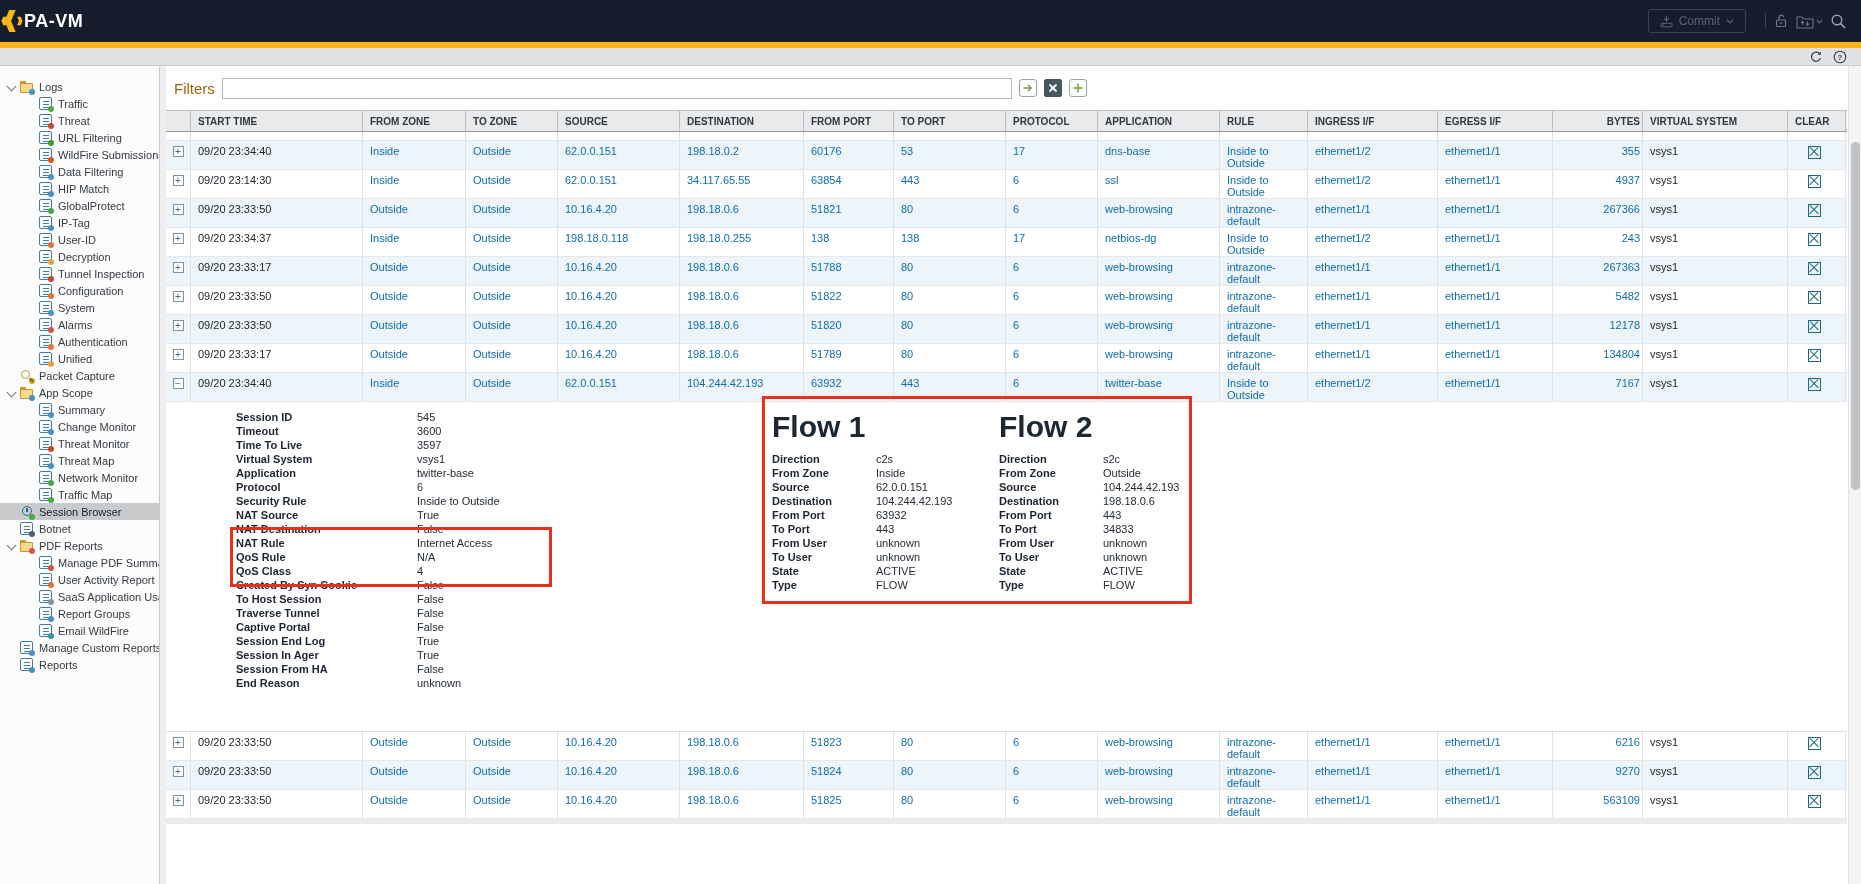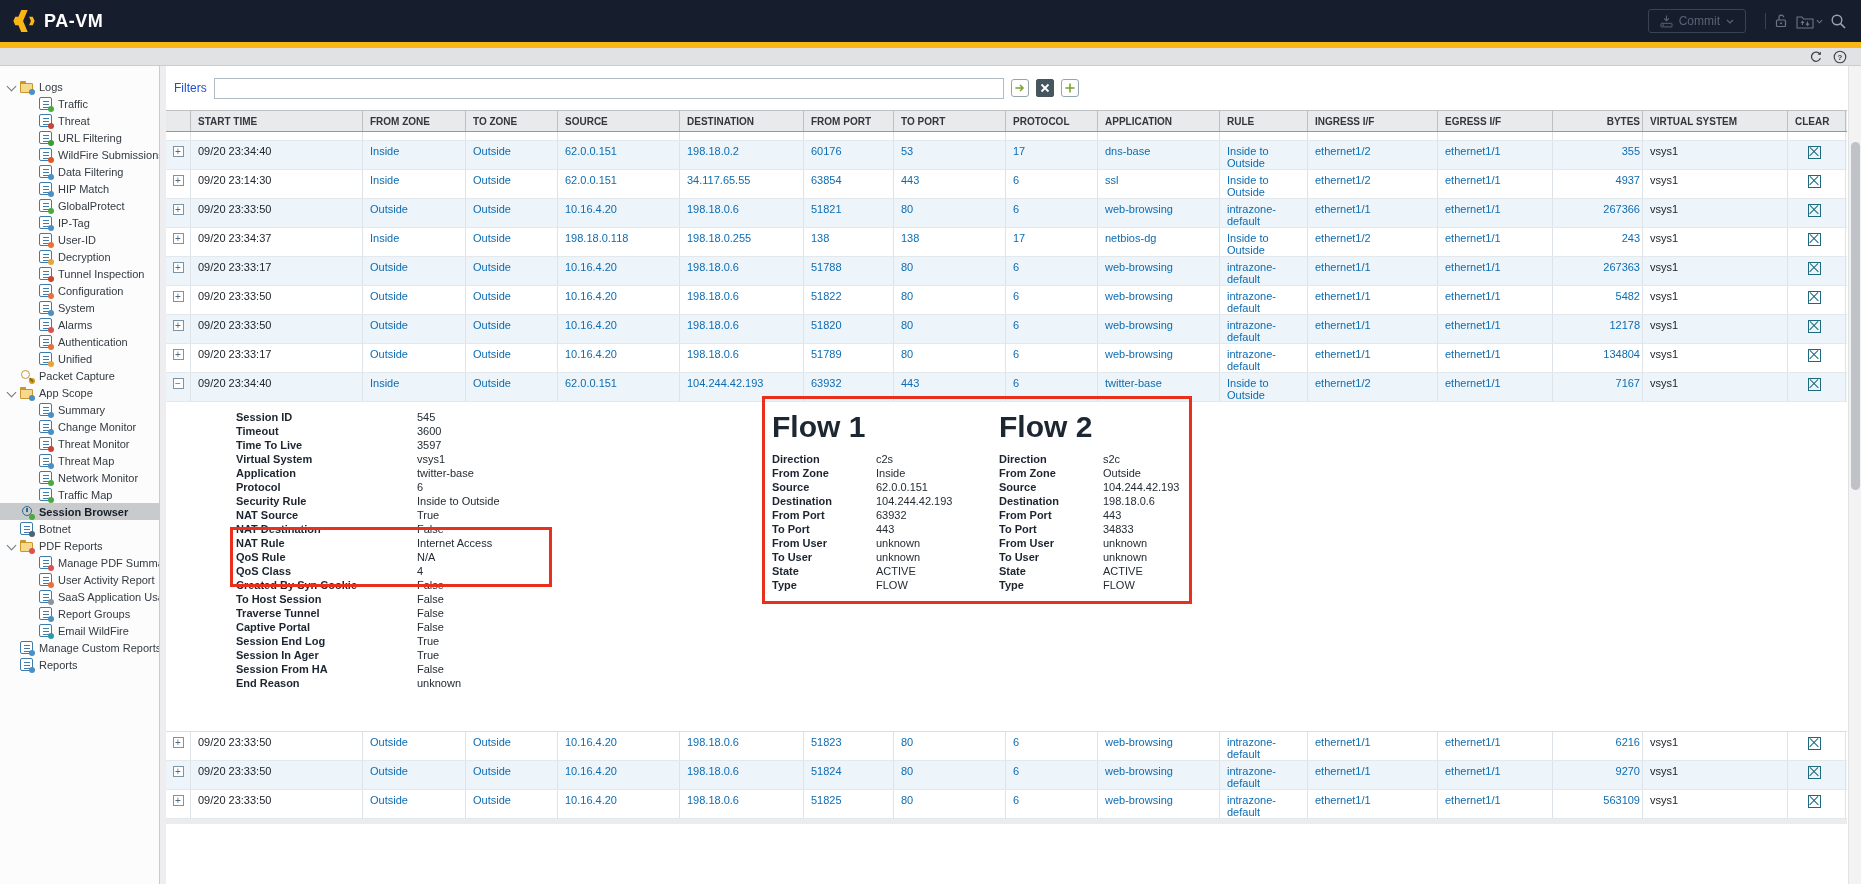--- a/index.html
+++ b/index.html
@@ -4,21 +4,21 @@
 <style>
   :root{
     --gold:#f9b616; --nav-bg:#161e2d; --link:#0d6cb2; --alt-row:#edf5fa;
     --annotation-red:#e8301c; --dark-text:#222b35;
   }
   *{box-sizing:border-box;margin:0;padding:0}
   html,body{width:1861px;height:884px;overflow:hidden;background:#fff;
     font-family:"Liberation Sans","DejaVu Sans",sans-serif;}
   
   .topnav{position:relative;height:42px;background:var(--nav-bg);display:flex;align-items:center}
-  .brand{display:flex;align-items:center;gap:8px;padding-left:12px;width:170px;flex:none}
+  .brand{display:flex;align-items:center;width:170px;flex:none}
   .brand-text{color:#fff;font-size:18px;font-weight:bold;letter-spacing:.5px}
   .nav-items{display:flex;height:42px;margin-left:50px}
   .nav-item{display:flex;align-items:center;height:42px;padding:0 17px;color:#c7ccd4;
     font-size:11px;letter-spacing:.6px;cursor:pointer;text-decoration:none}
   .nav-item.active{background:linear-gradient(#2d3748,#222c3c);color:var(--gold);font-weight:bold}
   .nav-right{position:absolute;right:14px;top:0;height:42px;display:flex;align-items:center;gap:7px;color:#6d7683}
   .commit-btn{display:flex;align-items:center;gap:6px;border:1px solid #3a4354;border-radius:3px;
     color:#596375;font-size:12px;padding:4px 11px;margin-right:12px;cursor:pointer}
   .nav-divider{width:1px;height:16px;background:#39424f}
   .gold-stripe{height:6px;background:var(--gold)}
@@ -29,41 +29,41 @@
   .content{display:flex;height:818px;position:relative}
   .sidebar{width:160px;flex:none;background:#fcfcfd;border-right:1px solid #c9cbcd;
     padding-top:12px;overflow:hidden}
   .gutter{width:6px;flex:none;background:#eeeef0}
   .main{flex:1;background:#fff;position:relative;overflow:hidden}
   
   .tree-item{display:flex;align-items:center;height:17px;padding-left:5px;font-size:11px;
     color:#333a40;cursor:pointer;white-space:nowrap}
   .tree-item.d1{padding-left:24px}
   .tree-item.sel{background:#c9cacc}
-  .tree-item.sel .tree-label{font-weight:bold;color:#16202a}
+  .tree-item.sel .tree-label{font-weight:normal;color:#16202a}
   .chev{width:14px;height:14px;flex:none;position:relative;visibility:hidden;margin-right:1px}
   .chev.show{visibility:visible}
   .chev.show::before{content:"";position:absolute;left:3px;top:3px;width:6px;height:6px;
     border-right:1.4px solid #6b7680;border-bottom:1.4px solid #6b7680;transform:rotate(45deg)}
   .tree-icon{position:relative;width:13px;height:13px;margin-right:6px;flex:none}
   .i-doc::before{content:"";position:absolute;inset:0;border:1px solid #3e7cab;border-radius:2px;
     background:linear-gradient(#3e7cab,#3e7cab) 2.5px 3px/6px 1px no-repeat,
                linear-gradient(#3e7cab,#3e7cab) 2.5px 6px/6px 1px no-repeat,
                linear-gradient(#3e7cab,#3e7cab) 2.5px 9px/6px 1px no-repeat,#fff}
   .i-folder::before{content:"";position:absolute;left:0;right:0;top:3px;bottom:0;
     border:1px solid #c8952e;background:#f7d98c;border-radius:1px}
   .i-folder::after{content:"";position:absolute;left:0;top:1px;width:6px;height:3px;background:#c8952e;border-radius:1px 1px 0 0}
   .i-search::before{content:"";position:absolute;left:1px;top:1px;width:7px;height:7px;border:1.6px solid #c8952e;border-radius:50%}
   .i-search::after{content:"";position:absolute;left:9px;top:10px;width:5px;height:1.6px;background:#8a6d1f;transform:rotate(45deg)}
   .i-clock::before{content:"";position:absolute;left:2px;top:1px;width:8px;height:8px;border:1.6px solid #2c6a8f;border-radius:50%}
   .i-clock::after{content:"";position:absolute;left:6px;top:3px;width:1.6px;height:4px;background:#2c6a8f}
   .dot{position:absolute;right:-2px;bottom:-2px;width:6px;height:6px;border-radius:50%}
   
   .filters-row{height:44px;display:flex;align-items:center;padding:0 0 0 8px;gap:7px}
-  .filters-label{font-size:12px;color:#1d4ed8}
+  .filters-label{font-size:15px;color:#a16207}
   .filter-input{width:790px;height:21px;border:1px solid #adbcc6;font-size:11px;padding:0 5px;outline:none}
   .fbtn{width:18px;height:18px;border:1px solid #94a5ad;border-radius:3px;background:#fff;
     display:flex;align-items:center;justify-content:center;cursor:pointer}
   .fbtn.dark{background:#45565e;border-color:#45565e;border-radius:2px}
   
   .grid-table{width:1681px}
   .trow{display:grid;grid-template-columns:25px 172px 103px 92px 122px 124px 90px 112px 92px 122px 88px 130px 115px 90px 145px 58px;
     border-bottom:1px solid #e2e8ec}
   .trow.alt{background:var(--alt-row)}
   .cell{padding:4px 4px 0 7px;font-size:11px;line-height:12px;color:var(--link);

